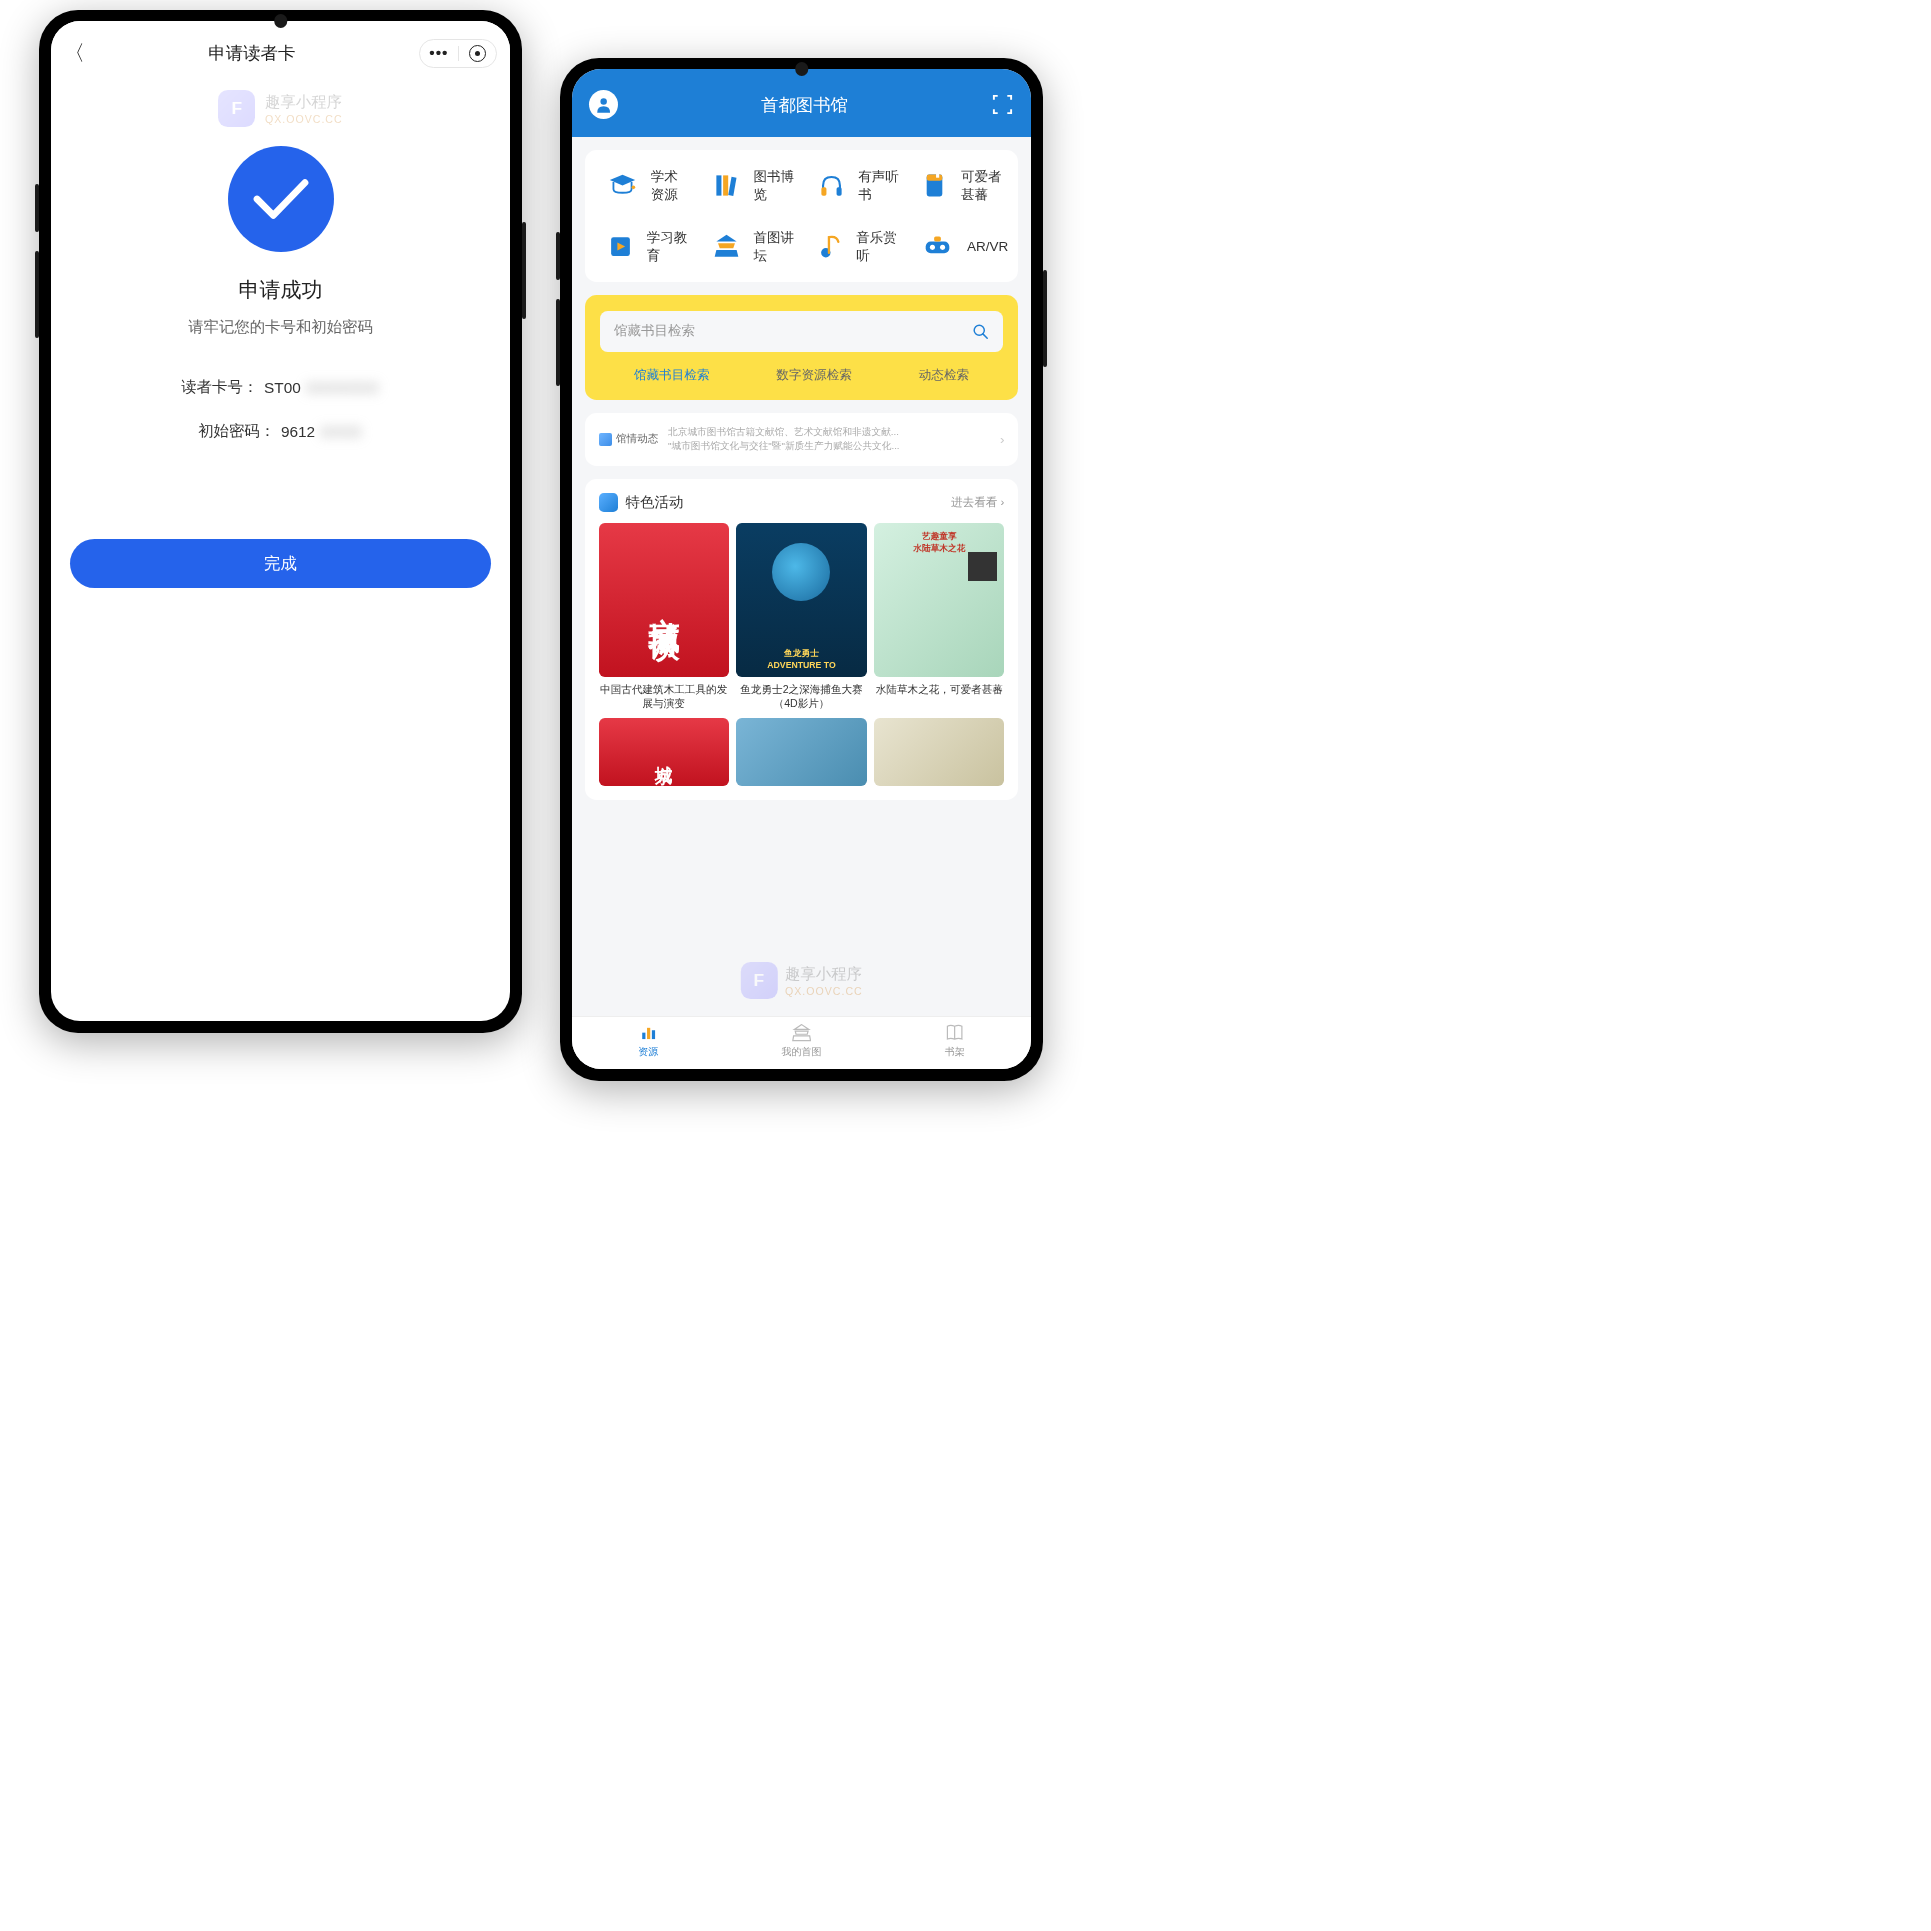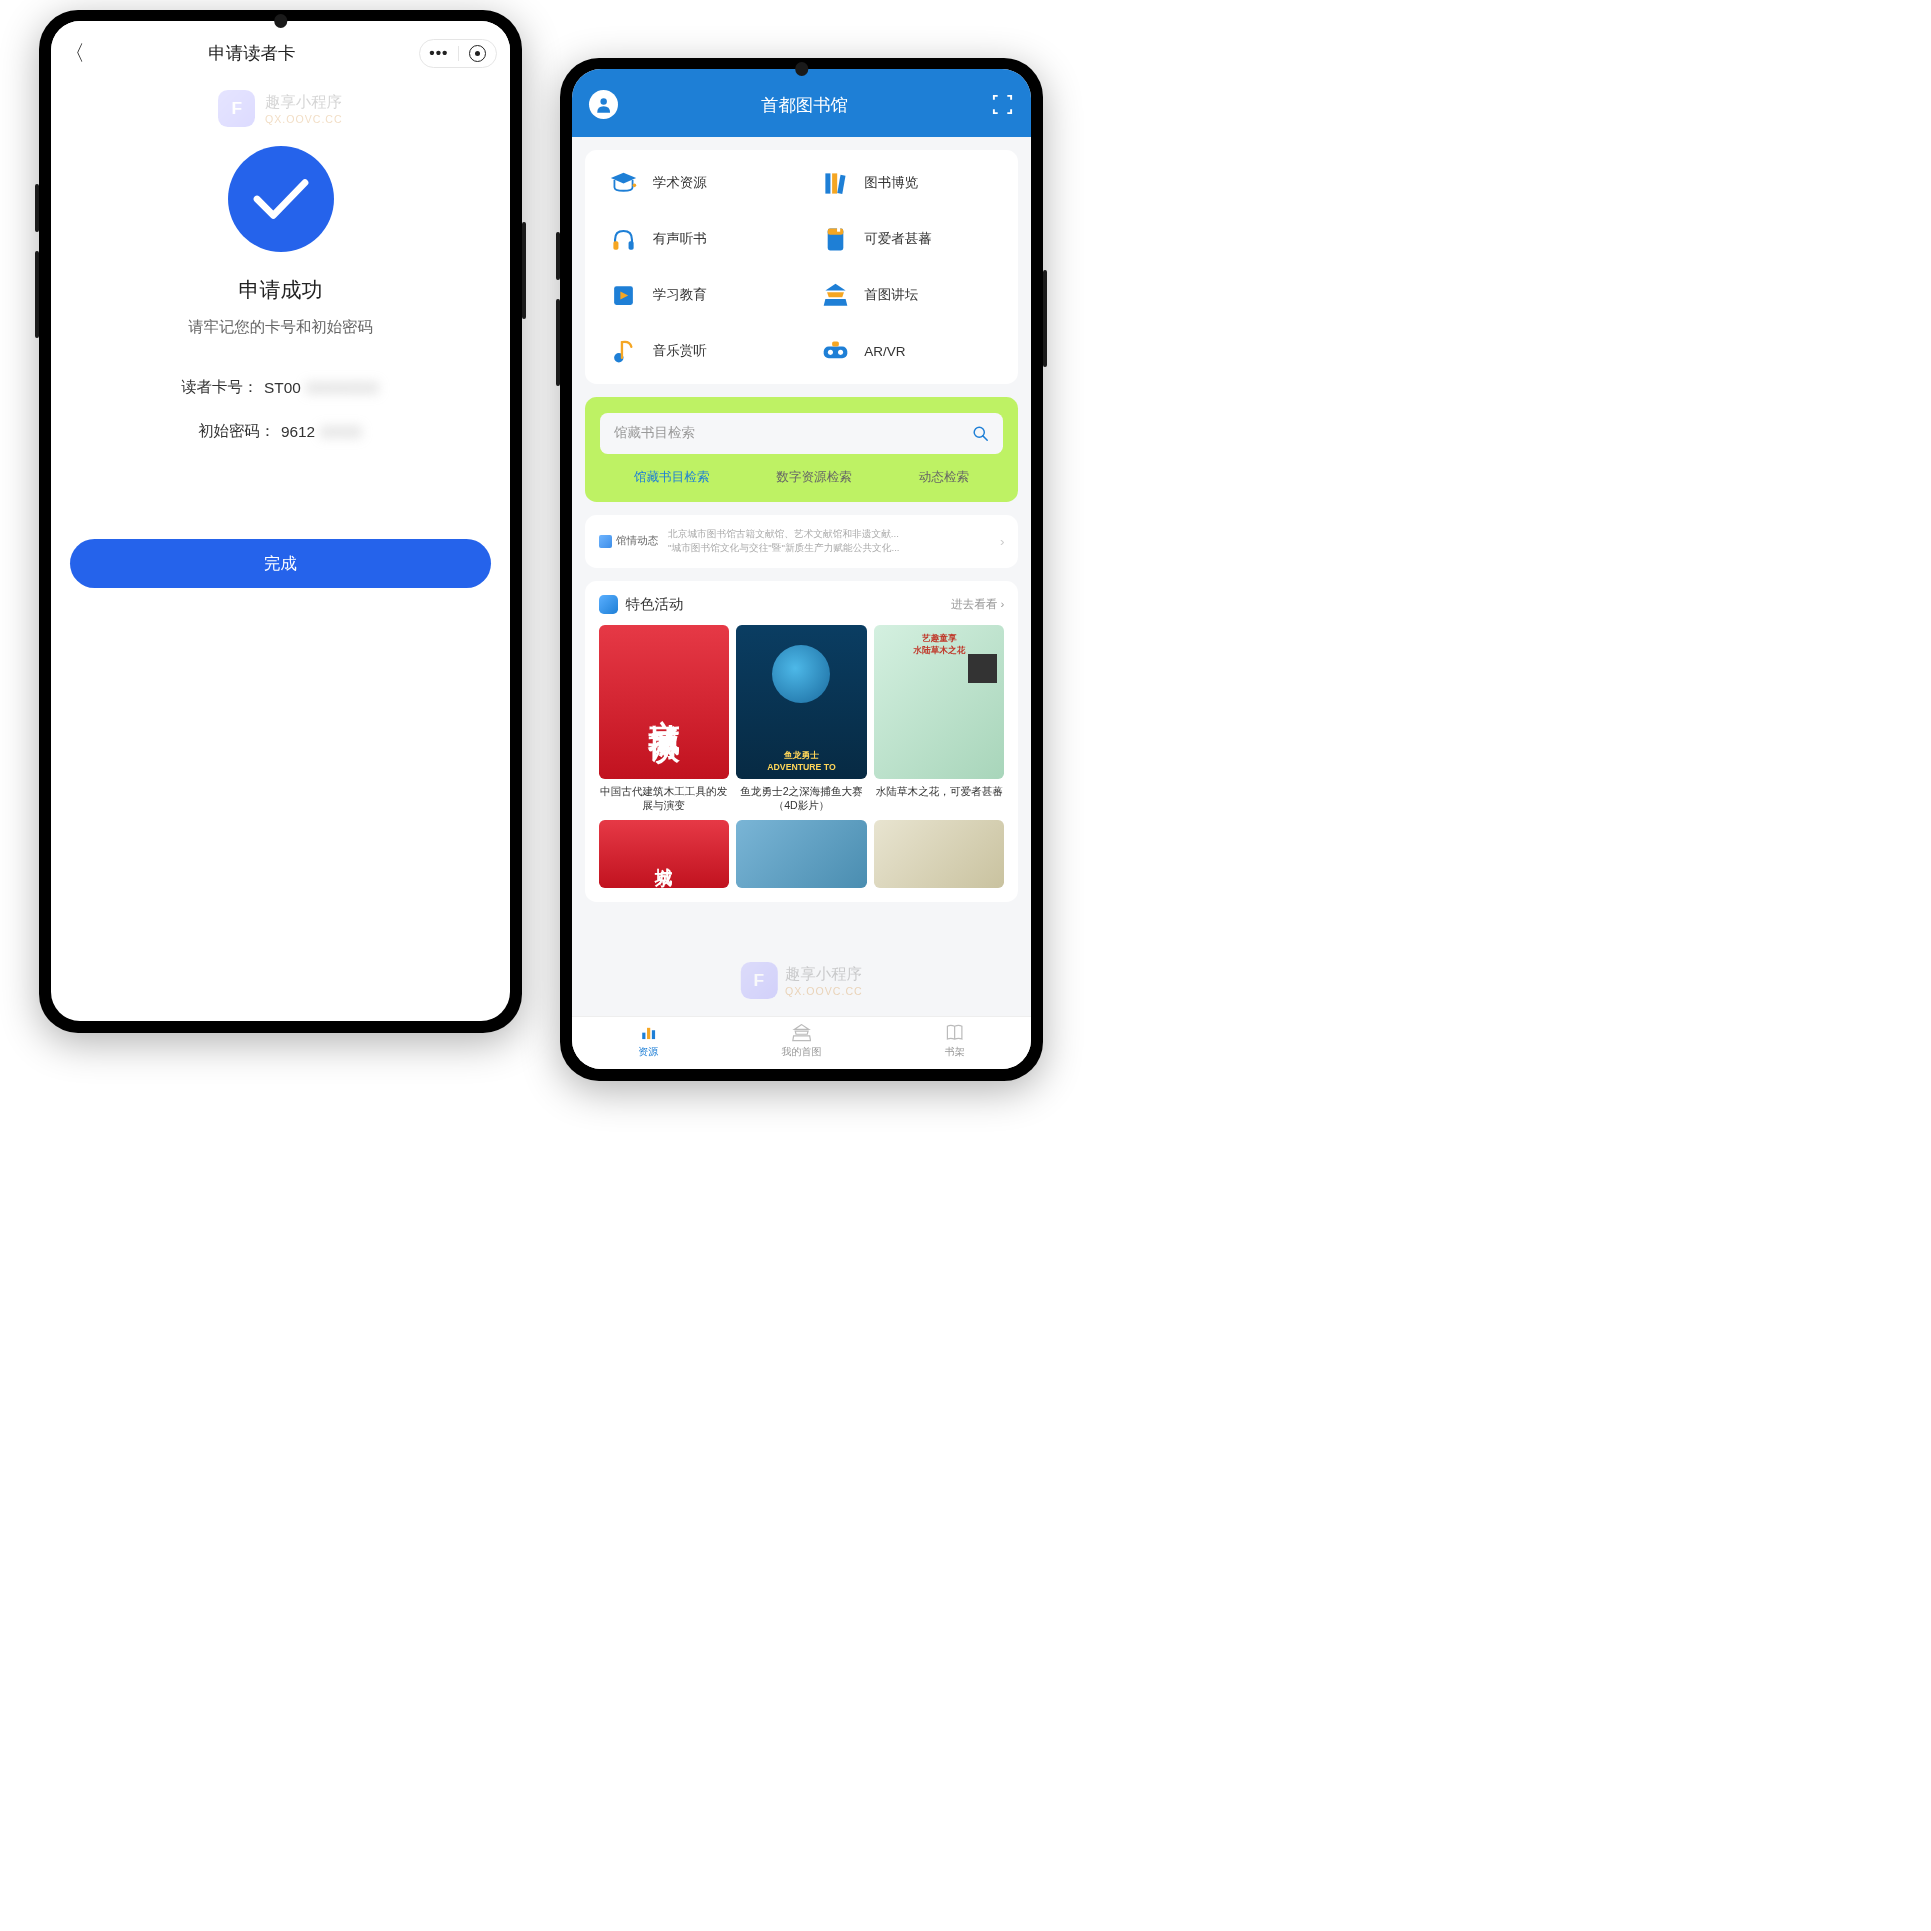--- a/index.html
+++ b/index.html
@@ -158,38 +158,38 @@
 .avatar-circle svg { width: 19.3px; height: 19.3px; }
 .header-title { font-size: 17.4px; font-weight: 500; }
 .scan-icon { width: 23px; height: 23px; }
 
 .grid-card {
   background: #fff;
   margin: 13.5px;
   border-radius: 11.6px;
   padding: 17.4px 9.7px;
   display: grid;
-  grid-template-columns: 1fr 1fr;
+  grid-template-columns: 1fr 1fr 1fr 1fr;
   gap: 25px 9.7px;
 }
 .grid-item {
   display: flex;
   align-items: center;
   gap: 13.5px;
   padding-left: 13.5px;
 }
 .grid-icon {
   width: 31px; height: 31px;
   display: flex; align-items: center; justify-content: center;
   font-size: 21px;
 }
 .grid-label { font-size: 13.5px; color: #333; }
 
 .search-card {
-  background: #bef264;
+  background: #fde047;
   margin: 0 13.5px 13.5px;
   border-radius: 11.6px;
   padding: 15.4px;
 }
 .search-box {
   background: #f6f7f9;
   border-radius: 7.7px;
   padding: 11.6px 13.5px;
   display: flex;
   align-items: center;

